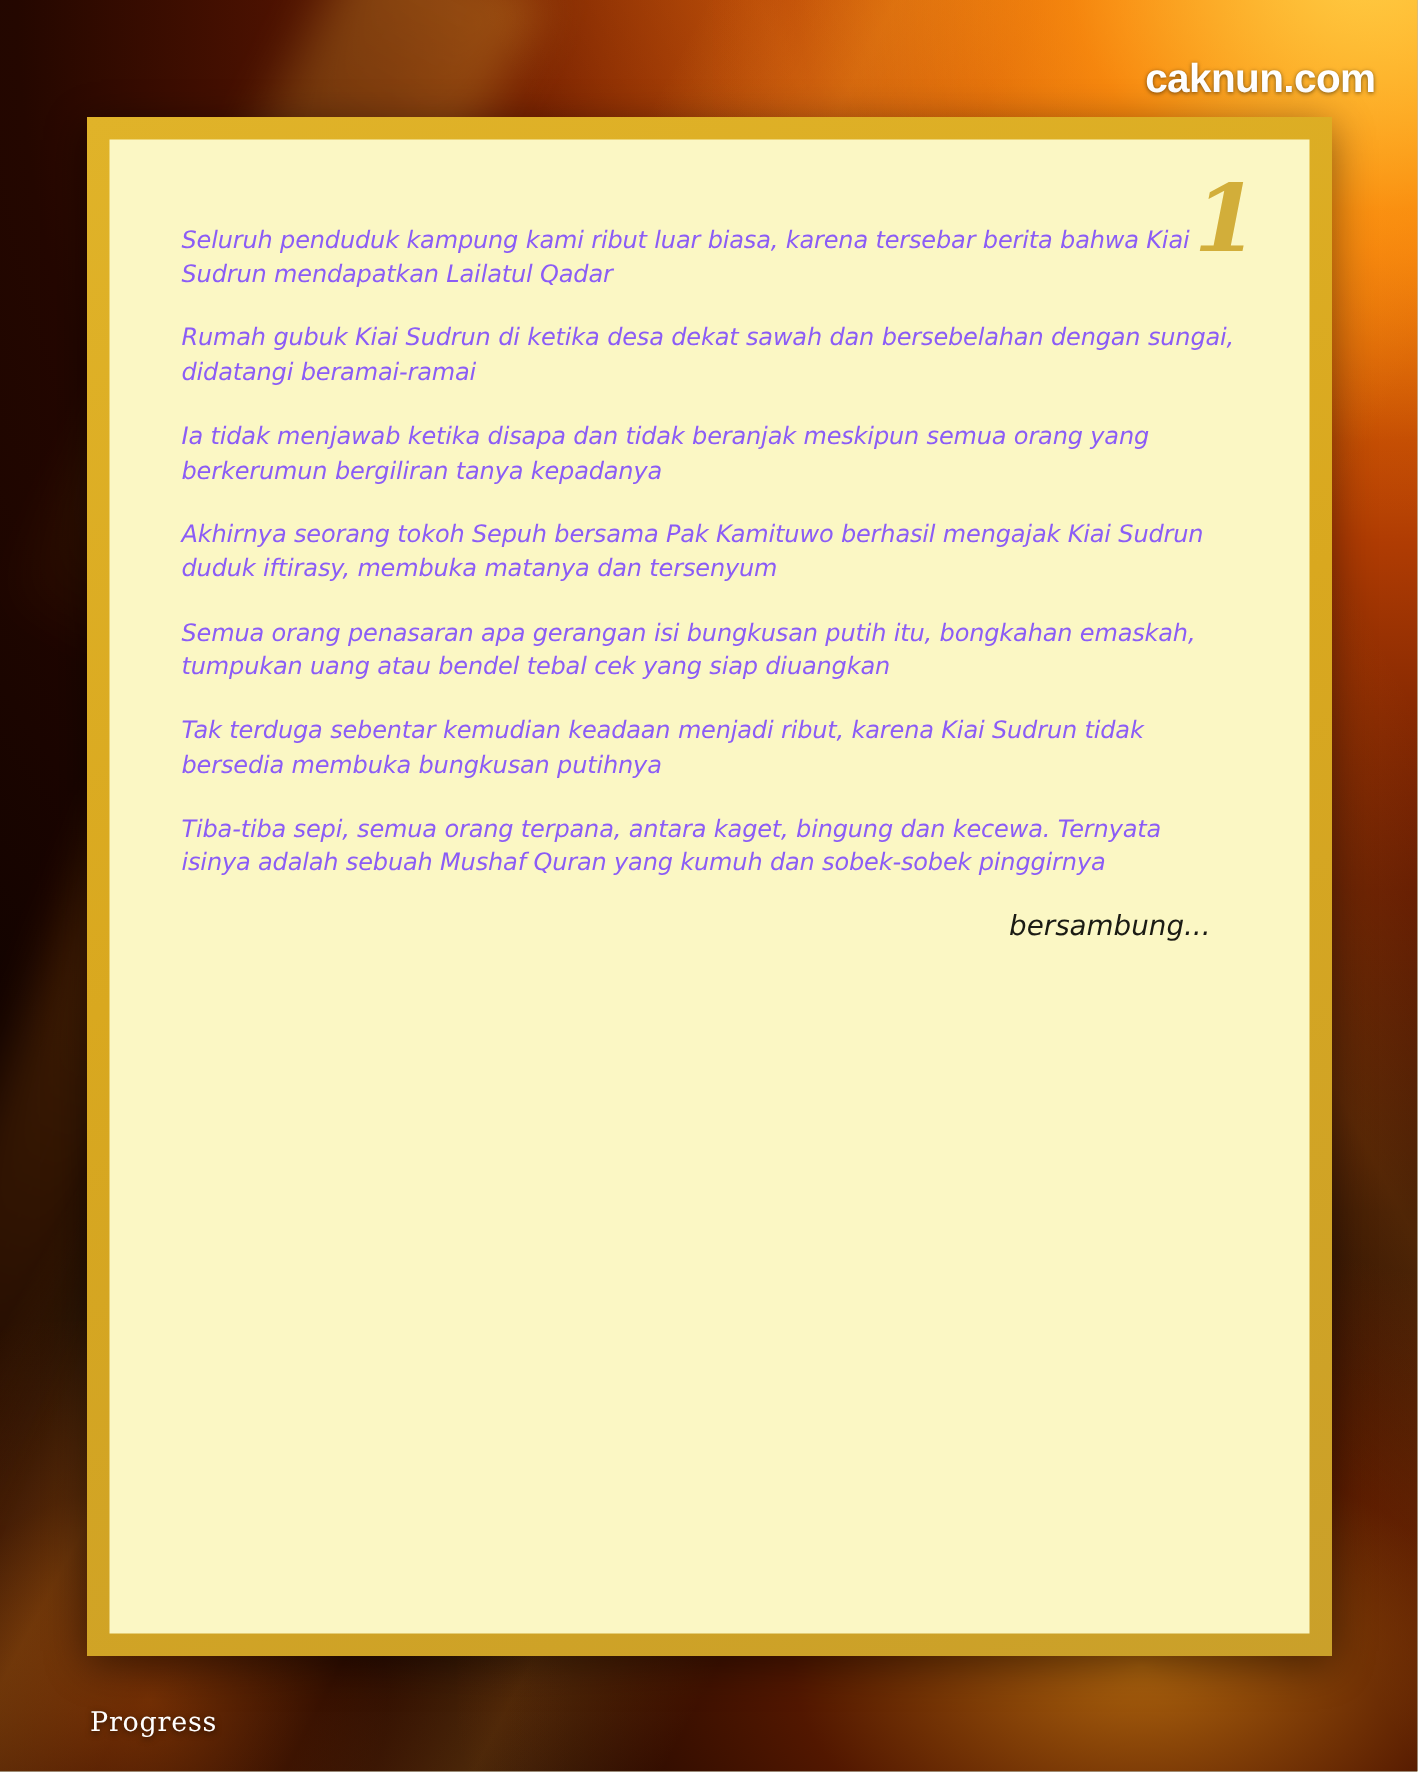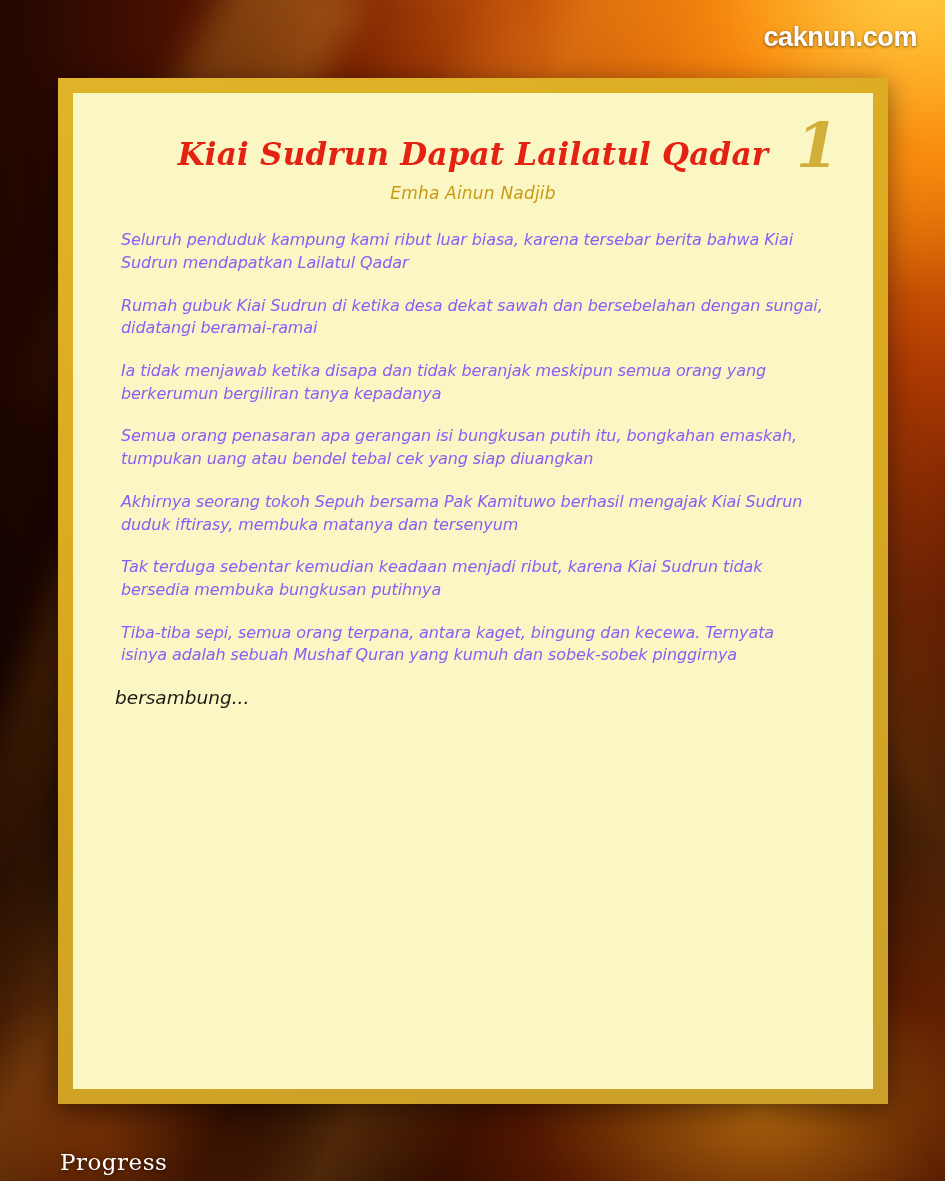--- a/index.html
+++ b/index.html
@@ -68,21 +68,21 @@
   .streak-3 {
     top: 120px; left: 330px;
     width: 60px; height: 380px;
     background: linear-gradient(to bottom, rgba(255,220,110,0.35), rgba(255,120,0,0.02));
     transform: rotate(30deg);
   }
 
   
   .brand {
     position: absolute;
-    top: 22px;
+    top: 37px;
     right: 28px;
     font-size: 27px;
     font-weight: bold;
     letter-spacing: -0.4px;
     color: #ffffff;
     text-shadow: 0 1px 3px rgba(0,0,0,0.55);
     font-family: "Liberation Sans", sans-serif;
   }
 
   
@@ -149,35 +149,36 @@
     font-family: "DejaVu Sans", "Liberation Sans", sans-serif;
     font-style: italic;
     font-size: 16px;
     line-height: 1.42;
     color: #8b5cf6;
     margin: 0 0 20px 0;
     letter-spacing: -0.1px;
   }
 
   .closing {
+    text-align: right;
     font-family: "DejaVu Sans", "Liberation Sans", sans-serif;
     font-style: italic;
     font-size: 18.5px;
     color: #1b1b14;
     margin-top: 16px;
     padding-right: 24px;
   }
 
   
   .footer-logo {
     position: absolute;
     left: 60px;
-    bottom: 6px;
+    bottom: 22px;
     font-family: "DejaVu Serif", "Liberation Serif", serif;
-    font-size: 23px;
+    font-size: 18px;
     color: #ffffff;
     letter-spacing: 0.5px;
     text-shadow: 0 1px 4px rgba(0,0,0,0.6);
   }
 </style>
 </head>
 <body>
 
 <div class="page">
 
@@ -188,31 +189,27 @@
   <div class="streak streak-2"></div>
   <div class="streak streak-3"></div>
 
   <div class="brand">caknun.com</div>
 
   <div class="card-outer">
     <div class="card-inner">
 
       <div class="page-number">1</div>
 
-      <div class="title-block">
-        <h1 class="doc-title">Kiai Sudrun Dapat Lailatul Qadar</h1>
-        <div class="doc-author">Emha Ainun Nadjib</div>
-      </div>
 
       <div class="body-text">
         <p class="para">Seluruh penduduk kampung kami ribut luar biasa, karena tersebar berita bahwa Kiai Sudrun mendapatkan Lailatul Qadar</p>
         <p class="para">Rumah gubuk Kiai Sudrun di ketika desa dekat sawah dan bersebelahan dengan sungai, didatangi beramai-ramai</p>
         <p class="para">Ia tidak menjawab ketika disapa dan tidak beranjak meskipun semua orang yang berkerumun bergiliran tanya kepadanya</p>
+        <p class="para">Akhirnya seorang tokoh Sepuh bersama Pak Kamituwo berhasil mengajak Kiai Sudrun duduk iftirasy, membuka matanya dan tersenyum</p>
         <p class="para">Semua orang penasaran apa gerangan isi bungkusan putih itu, bongkahan emaskah, tumpukan uang atau bendel tebal cek yang siap diuangkan</p>
-        <p class="para">Akhirnya seorang tokoh Sepuh bersama Pak Kamituwo berhasil mengajak Kiai Sudrun duduk iftirasy, membuka matanya dan tersenyum</p>
         <p class="para">Tak terduga sebentar kemudian keadaan menjadi ribut, karena Kiai Sudrun tidak bersedia membuka bungkusan putihnya</p>
         <p class="para">Tiba-tiba sepi, semua orang terpana, antara kaget, bingung dan kecewa. Ternyata isinya adalah sebuah Mushaf Quran yang kumuh dan sobek-sobek pinggirnya</p>
       </div>
 
       <div class="closing">bersambung...</div>
 
     </div>
   </div>
 
   <div class="footer-logo">Progress</div>

